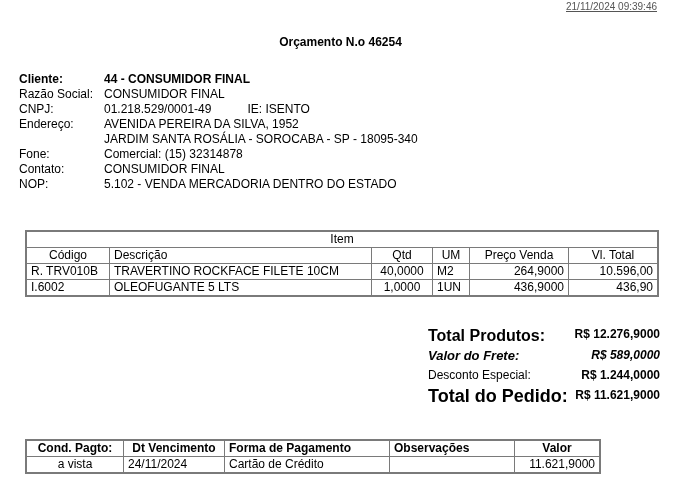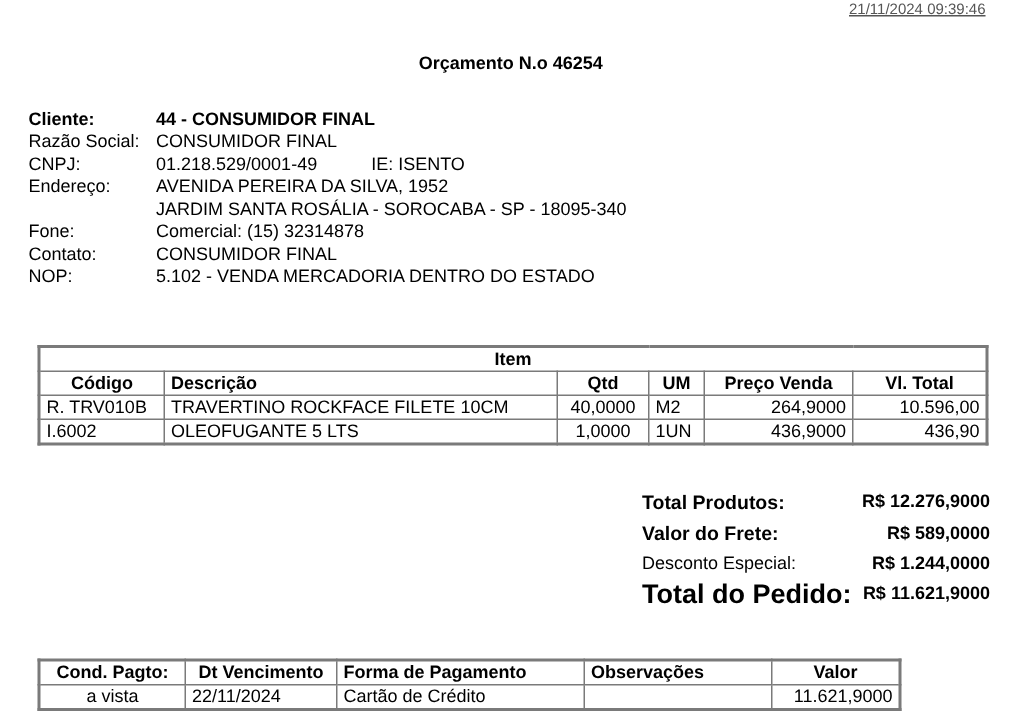--- a/index.html
+++ b/index.html
@@ -9,21 +9,21 @@
   .title { position:absolute; left:0; width:681px; top:35px; text-align:center; font-weight:bold; font-size:12px; }
   .info { position:absolute; left:19px; top:72px; }
   .info .row { position:relative; height:15px; line-height:15px; white-space:nowrap; }
   .info .lbl { position:absolute; left:0; }
   .info .val { position:absolute; left:85px; }
   .info .bold { font-weight:bold; }
   .ie { margin-left:36px; }
   table { border-collapse:collapse; position:absolute; font-size:12px; }
   .items { left:25px; top:230px; width:634px; border:2px solid #7a7a7a; }
   .items td, .items th { border:1px solid #7a7a7a; padding:0 4px; height:15px; line-height:15px; white-space:nowrap; }
-  .items th { font-weight:bold; text-align:center; }
+  .items th { font-weight:normal; text-align:center; }
   .items th.l { text-align:left; }
   .items td.r { text-align:right; }
   .items td.c { text-align:center; }
   .items th.head { text-align:center; border-bottom:1px solid #7a7a7a; }
   .totals { position:absolute; left:428px; top:327px; width:234px; }
   .totals .trow { position:relative; white-space:nowrap; }
   .totals .tl { position:absolute; left:0; font-weight:bold; }
   .totals .tv { position:absolute; right:2px; font-weight:bold; }
   .pay { left:25px; top:439px; width:576px; border:2px solid #7a7a7a; }
   .pay td, .pay th { border:1px solid #7a7a7a; padding:0 4px; height:15px; line-height:15px; white-space:nowrap; }
@@ -96,24 +96,24 @@
     <td class="c">1,0000</td>
     <td>1UN</td>
     <td class="r">436,9000</td>
     <td class="r">436,90</td>
   </tr>
 </tbody>
   </table>
 
 <div class="totals">
   <div class="trow" style="height:21px;">
-      <span class="tl" style="font-size:13px;">Total Produtos:</span>
+      <span class="tl" style="font-size:16px;">Total Produtos:</span>
       <span class="tv">R$ 12.276,9000</span>
     </div>
-  <div class="trow" style="height:20px;">
+  <div class="trow" style="height:20px;font-style:italic;">
       <span class="tl" style="font-size:13px;">Valor do Frete:</span>
       <span class="tv">R$ 589,0000</span>
     </div>
   <div class="trow" style="height:20px;">
       <span class="tl" style="font-weight:normal;">Desconto Especial:</span>
       <span class="tv">R$ 1.244,0000</span>
     </div>
   <div class="trow" style="height:22px;">
       <span class="tl" style="font-size:18px; top:-2px;">Total do Pedido:</span>
       <span class="tv">R$ 11.621,9000</span>
@@ -124,19 +124,19 @@
   <tbody>
       <tr>
     <th style="width:88px; text-align:center;">Cond. Pagto:</th>
     <th style="width:92px; text-align:center;">Dt Vencimento</th>
     <th style="width:156px; text-align:left;">Forma de Pagamento</th>
     <th style="text-align:left;margin-left:32px;">Observações</th>
     <th style="width:76px; text-align:center;">Valor</th>
   </tr>
   <tr>
     <td style="text-align:center;">a vista</td>
-    <td>22/11/2024</td>
+    <td>24/11/2024</td>
     <td>Cartão de Crédito</td>
     <td></td>
     <td style="text-align:right;">11.621,9000</td>
   </tr>
 </tbody>
   </table>
 
 </body></html>

